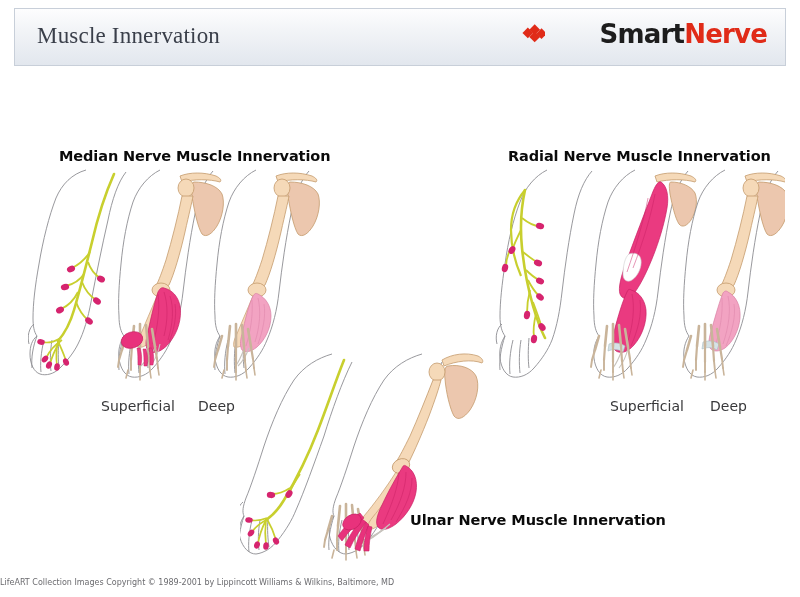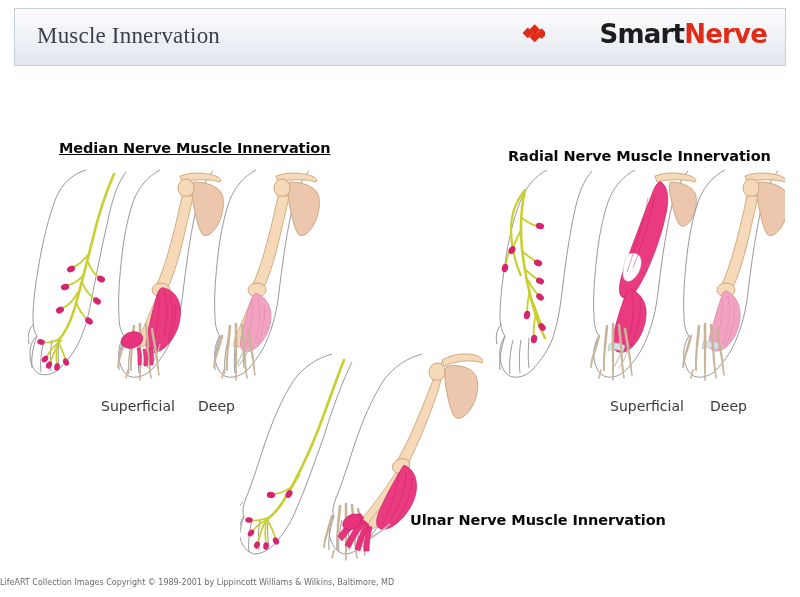--- a/index.html
+++ b/index.html
@@ -54,21 +54,21 @@
   
   .section-heading {
     position: absolute;
     font-family: "DejaVu Sans", sans-serif;
     font-size: 14.5px;
     font-weight: bold;
     color: #0a0a0a;
     white-space: nowrap;
     letter-spacing: -0.1px;
   }
-  #heading-median { left: 59px;  top: 140px; text-decoration: underline; }
+  #heading-median { left: 59px;  top: 148px; }
   #heading-radial { left: 508px; top: 148px; }
   #heading-ulnar  { left: 410px; top: 512px; }
 
   
   .view-label {
     position: absolute;
     font-family: "DejaVu Sans", sans-serif;
     font-size: 14px;
     color: #38383a;
     white-space: nowrap;

